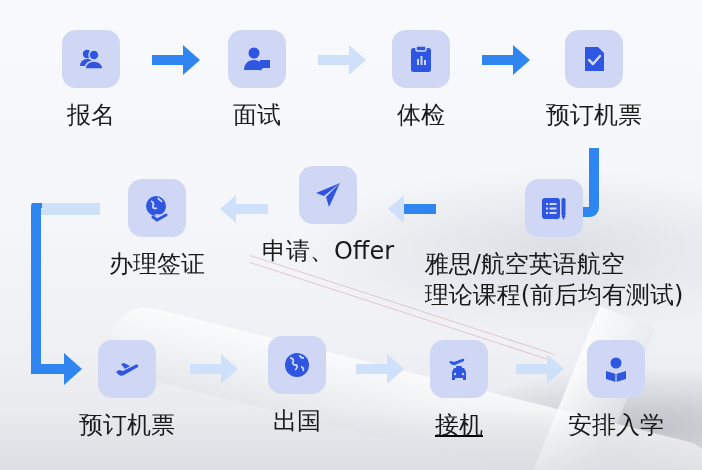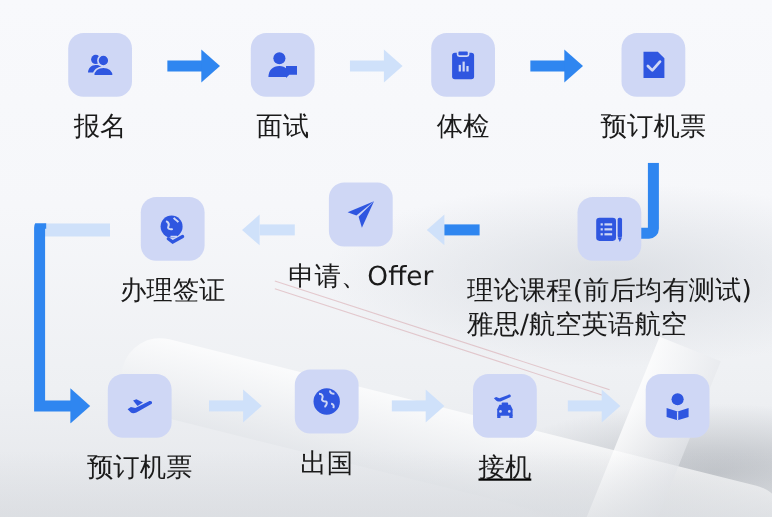--- a/index.html
+++ b/index.html
@@ -115,22 +115,22 @@
           <rect x="7" y="10" width="2" height="2"></rect>
           <rect x="10.5" y="10" width="7" height="2"></rect>
           <rect x="7" y="14.5" width="2" height="2"></rect>
           <rect x="10.5" y="14.5" width="7" height="2"></rect>
           <rect x="7" y="19" width="2" height="2"></rect>
           <rect x="10.5" y="19" width="7" height="2"></rect>
         </g>
       </svg>
   </div>
   <div class="label" style="line-height:31px;">
+    <div>雅思/航空英语航空</div>
     <div>理论课程(前后均有测试)</div>
-    <div>雅思/航空英语航空</div>
   </div>
 </div>
 
 <svg class="arrow" style="left:386px;top:193px" width="52" height="32" viewBox="0 0 52 32">
     <polygon points="2,16 18,2 18,30" fill="#cfe1fa"></polygon>
     <rect x="18" y="11" width="32" height="10" fill="#2f86f0"></rect>
   </svg>
 
 <div class="step" style="left:248px;top:166px;width:160px;">
   <div class="box">
@@ -216,13 +216,14 @@
   </svg>
 
 <div class="step" style="left:556px;top:340px;width:120px;">
   <div class="box">
     <svg viewBox="0 0 30 30">
         <circle cx="15" cy="9" r="5.5" fill="#2f56e0"></circle>
         <path d="M5 17l10 3 10-3v8l-10 3-10-3z" fill="#2f56e0"></path>
         <path d="M15 20v8" stroke="#cfd7f5" stroke-width="1.2"></path>
       </svg>
   </div>
+  <div class="label">安排入学</div>
 </div>
 
 </body></html>

